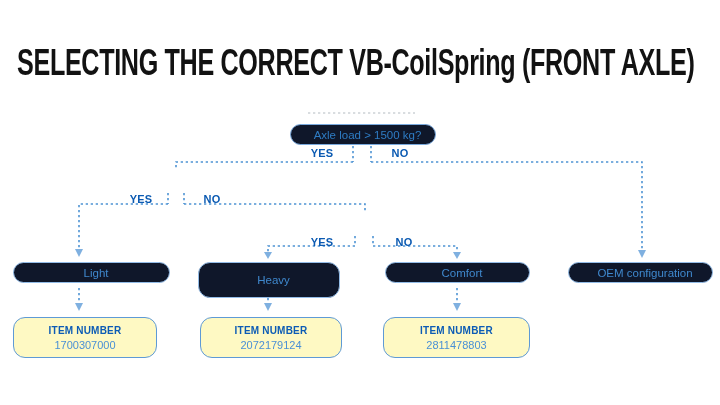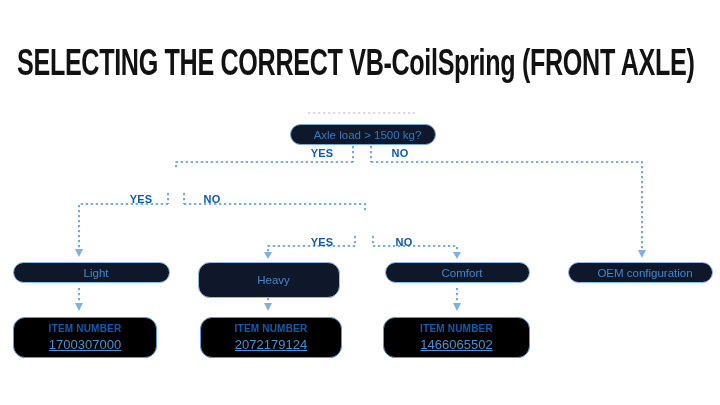--- a/index.html
+++ b/index.html
@@ -20,27 +20,27 @@
     box-sizing:border-box;background:#0f172a;border-radius:12px;
     font-size:11.5px;white-space:nowrap;padding-left:9px;
   }
   .decision{border:1.5px solid #79a9dd;color:#2e7cc4;}
   .result{border:1.5px solid #93bce7;color:#3f88cd;}
   .yn{
     position:absolute;transform:translate(-50%,-50%);
     font-size:11px;font-weight:700;color:#0b5ab2;letter-spacing:0.2px;text-align:right;
   }
   .item{
-    position:absolute;box-sizing:border-box;background:#000000;
+    position:absolute;box-sizing:border-box;background:#fef9c3;
     border:1.5px solid #5e9ad6;border-radius:12px;
     display:flex;flex-direction:column;align-items:center;justify-content:center;
     gap:3px;
   }
   .item-label{font-size:10px;font-weight:700;color:#0d5cb5;letter-spacing:0.2px;}
-  .item-number{font-size:13px;color:#4a90d5;text-decoration:underline;}
+  .item-number{font-size:11px;color:#4a90d5;}
 </style>
 </head>
 <body>
 
 <div class="stage">
 
   <h1 class="title">SELECTING THE CORRECT VB-CoilSpring (FRONT AXLE)</h1>
 
   <svg class="lines" width="720" height="405" viewBox="0 0 720 405">
 
@@ -104,16 +104,16 @@
   <div class="item" style="left:13px;top:317px;width:144px;height:41px;">
     <div class="item-label">ITEM NUMBER</div>
     <div class="item-number">1700307000</div>
   </div>
   <div class="item" style="left:200px;top:317px;width:142px;height:41px;">
     <div class="item-label">ITEM NUMBER</div>
     <div class="item-number">2072179124</div>
   </div>
   <div class="item" style="left:383px;top:317px;width:147px;height:41px;">
     <div class="item-label">ITEM NUMBER</div>
-    <div class="item-number">1466065502</div>
+    <div class="item-number">2811478803</div>
   </div>
 
 </div>
 
 </body></html>

